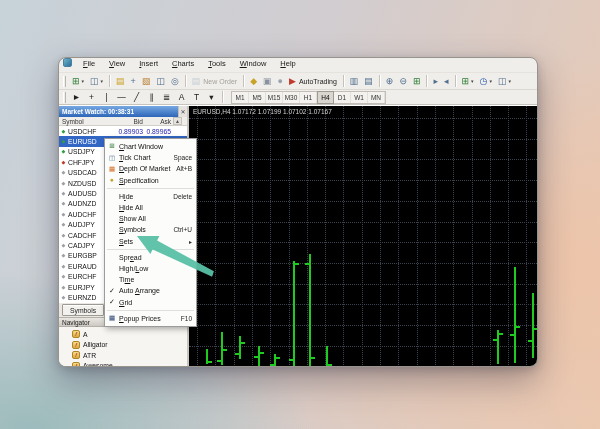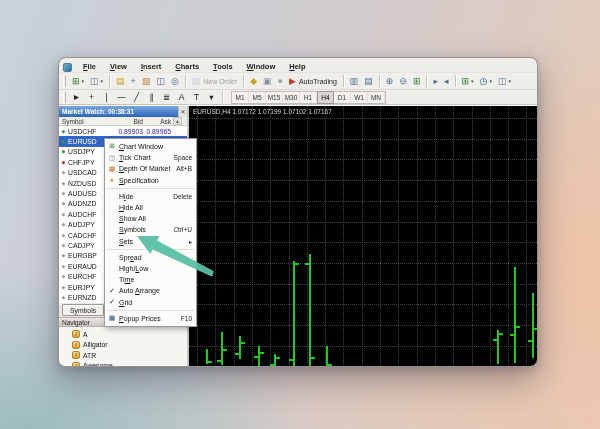--- a/index.html
+++ b/index.html
@@ -12,21 +12,21 @@
       radial-gradient(90% 70% at 5% 100%, rgba(148,184,184,0.85) 0%, rgba(148,184,184,0) 52%),
       linear-gradient(110deg, #c7d2d9 0%, #d2cdd0 45%, #eac9b2 100%);
   }
   .window {
     position:absolute; left:58px; top:57px; width:480px; height:310px;
     background:#f0eeea; border:1px solid #97948e; border-radius:8px;
     box-shadow: 0 14px 34px rgba(40,40,60,.38), 0 3px 10px rgba(40,40,60,.22);
     overflow:hidden; color:#222;
   }
   
-  .menubar { height:14px; display:flex; align-items:flex-end; padding:0 4px; font-size:7.5px;font-weight:bold; }
+  .menubar { height:14px; display:flex; align-items:flex-start; padding:0 4px; font-size:7.5px; }
   .app-icon { width:9px; height:9px; border-radius:2px; margin-right:4px;
     background: linear-gradient(135deg,#6fb3c9,#2a6ea0); border:1px solid #4d7f9c; }
   .mb-item { padding:1px 7px; color:#1a1a1a; }
   
   .toolbar1 { height:18px; display:flex; align-items:center; padding:0 3px;
     border-top:1px solid #e6e3de; border-bottom:1px solid #dbd7d1; }
   .toolbar2 { height:15px; display:flex; align-items:center; padding:0 3px; border-bottom:1px solid #c7c3bd; }
   .grip { width:3px; height:11px; margin:0 3px 0 1px;
     border-left:1px solid #fff; border-right:1px solid #b9b5af; }
   .tb-group { display:flex; align-items:center; }

